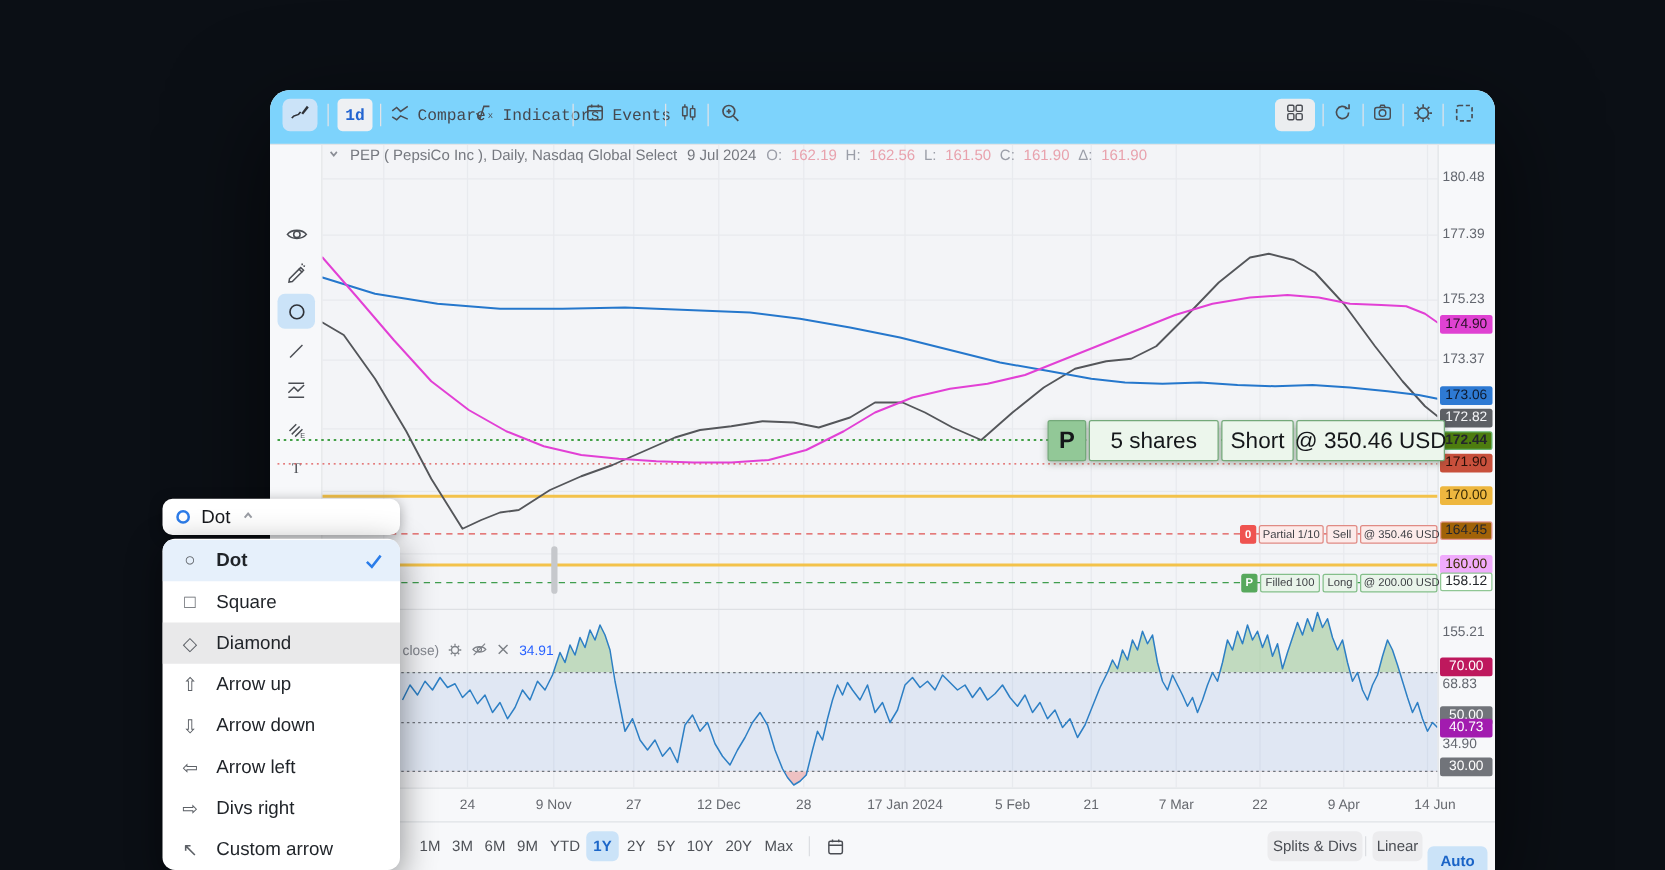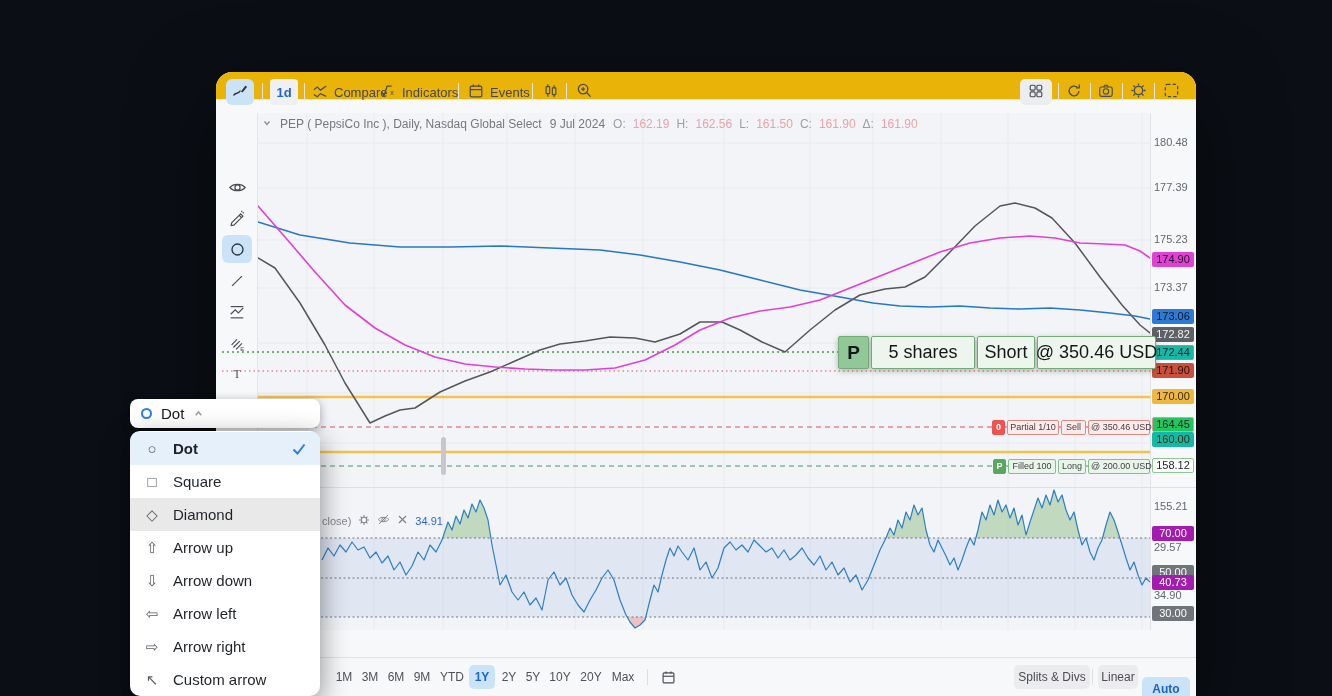--- a/index.html
+++ b/index.html
@@ -2,21 +2,21 @@
 <html><head>
 <meta charset="utf-8">
 <style>
   *{box-sizing:border-box;margin:0;padding:0}
   html,body{background:#060a10}
   .stage{position:relative;width:1332px;height:696px;background:#0b0f15;overflow:hidden;
          font-family:"Liberation Sans",sans-serif;}
   .app-window{position:absolute;left:216px;top:72px;width:980px;height:628px;background:#f7f8fa;
               border-radius:16px 16px 0 0;box-shadow:0 24px 80px rgba(0,0,0,.6);overflow:hidden;}
   
-  .toolbar{position:absolute;left:0;top:0;width:980px;height:28px;background:#eab308;border-bottom:1px solid #e3e5e8;z-index:6;}
+  .toolbar{position:absolute;left:0;top:0;width:980px;height:44px;background:#7dd3fc;border-bottom:1px solid #e3e5e8;z-index:6;font-family:Liberation Mono, monospace;}
   .tb-item{position:absolute;top:7px;height:26px;display:flex;align-items:center;gap:6px;color:#45484f;font-size:13px;cursor:default;}
   .tb-div{position:absolute;top:11px;width:1px;height:18px;background:#e1e3e7;}
   .draw-btn{left:10px;width:28px;justify-content:center;background:#cbe3f8;border-radius:6px;}
   .interval{left:54px;width:28px;justify-content:center;background:#eef0f3;border-radius:4px;
             color:#2264d1;font-weight:bold;}
   .icon-btn{justify-content:center;}
   .grid-btn{background:#ebedef;border-radius:5px;width:32px;}
   
   .sidebar{position:absolute;left:0;top:41px;width:42px;height:544px;background:#f7f8fa;border-right:1px solid #e3e5e8;z-index:4;}
   .side-btn{position:absolute;left:6px;width:30px;height:28px;display:flex;align-items:center;justify-content:center;border-radius:6px;}
@@ -341,35 +341,49 @@
     </div>
 
     <div class="price-axis" id="price-axis">
         <div class="ax-label" style="top: 63px;">180.48</div>
         <div class="ax-label" style="top: 108px;">177.39</div>
         <div class="ax-label" style="top: 160px;">175.23</div>
         <div class="ax-badge" style="top: 180px; background: rgb(223, 66, 210); color: rgb(38, 16, 36);">174.90</div>
         <div class="ax-label" style="top: 208px;">173.37</div>
         <div class="ax-badge" style="top: 237px; background: rgb(46, 122, 211); color: rgb(13, 26, 46);">173.06</div>
         <div class="ax-badge" style="top: 255px; background: rgb(93, 96, 101); color: rgb(244, 245, 247);">172.82</div>
-        <div class="ax-badge" style="top: 273px; background: #14b8a6; border: 1px solid rgb(102, 178, 107); color: rgb(36, 38, 43); line-height: 13px;">172.44</div>
+        <div class="ax-badge" style="top: 273px; background: #4d7c0f; border: 1px solid rgb(102, 178, 107); color: rgb(36, 38, 43); line-height: 13px; font-weight: bold;">172.44</div>
         <div class="ax-badge" style="top: 291px; background: rgb(200, 80, 60); color: rgb(42, 15, 8);">171.90</div>
         <div class="ax-badge" style="top: 317px; background: rgb(238, 183, 63); color: rgb(58, 43, 5);">170.00</div>
-        <div class="ax-badge" style="top: 345px; background: #22c55e; border: 1px solid rgb(229, 154, 148); color: rgb(36, 38, 43); line-height: 13px;">164.45</div>
-        <div class="ax-badge" style="top: 360px; background: #14b8a6; color: rgb(58, 43, 5);">160.00</div>
+        <div class="ax-badge" style="top: 345px; background: #a16207; border: 1px solid rgb(229, 154, 148); color: rgb(36, 38, 43); line-height: 13px;">164.45</div>
+        <div class="ax-badge" style="top: 372px; background: #f0abfc; color: rgb(58, 43, 5);">160.00</div>
         <div class="ax-badge" style="top: 386px; background: rgb(255, 255, 255); border: 1px solid rgb(143, 198, 148); color: rgb(36, 38, 43); line-height: 13px;">158.12</div>
         <div class="ax-label" style="top: 427px;">155.21</div>
-        <div class="ax-badge" style="top: 454px; background: #a21caf; color: rgb(255, 255, 255);">70.00</div>
-        <div class="ax-label" style="top: 468px;">29.57</div>
+        <div class="ax-badge" style="top: 454px; background: #be185d; color: rgb(255, 255, 255);">70.00</div>
+        <div class="ax-label" style="top: 468px;">68.83</div>
         <div class="ax-badge" style="top: 493px; background: rgb(113, 116, 122); color: rgb(255, 255, 255);">50.00</div>
         <div class="ax-badge" style="top: 503px; background: #a21caf; color: rgb(255, 255, 255);">40.73</div>
         <div class="ax-label" style="top: 516px;">34.90</div>
         <div class="ax-badge" style="top: 534px; background: rgb(113, 116, 122); color: rgb(255, 255, 255);">30.00</div>
       </div>
 
+    <div class="time-axis" id="time-axis">
+        <div class="t-tick" style="left: 158px;">24</div>
+        <div class="t-tick" style="left: 227px;">9 Nov</div>
+        <div class="t-tick" style="left: 291px;">27</div>
+        <div class="t-tick" style="left: 359px;">12 Dec</div>
+        <div class="t-tick" style="left: 427px;">28</div>
+        <div class="t-tick" style="left: 508px;">17 Jan 2024</div>
+        <div class="t-tick" style="left: 594px;">5 Feb</div>
+        <div class="t-tick" style="left: 657px;">21</div>
+        <div class="t-tick" style="left: 725px;">7 Mar</div>
+        <div class="t-tick" style="left: 792px;">22</div>
+        <div class="t-tick" style="left: 859px;">9 Apr</div>
+        <div class="t-tick" style="left: 932px;">14 Jun</div>
+      </div>
 
     <div class="bottom-bar" id="bottom-bar">
       <div class="bb-div" style="left:431px"></div>
       <div class="range-btn" style="left:439px;width:26px">
         <svg width="15" height="15" viewBox="0 0 18 18" fill="none" stroke="#4a4d53" stroke-width="1.4">
             <rect x="2.5" y="3.5" width="13" height="12" rx="1.5"></rect>
             <path d="M2.5 7.5 H15.5"></path>
             <path d="M6 1.8 V4.6 M12 1.8 V4.6"></path>
           </svg>
       </div>
@@ -424,21 +438,21 @@
       <div class="dd-item">
         <span class="dd-ic">⇩</span>
         <span class="dd-lb">Arrow down</span>
       </div>
       <div class="dd-item">
         <span class="dd-ic">⇦</span>
         <span class="dd-lb">Arrow left</span>
       </div>
       <div class="dd-item">
         <span class="dd-ic">⇨</span>
-        <span class="dd-lb">Arrow right</span>
+        <span class="dd-lb">Divs right</span>
       </div>
       <div class="dd-item">
         <span class="dd-ic">↖</span>
         <span class="dd-lb">Custom arrow</span>
       </div>
     </div>
   <div class="dd-thumb" style="top:437px;left:441px;position:absolute"></div>
 
 </div>
 

